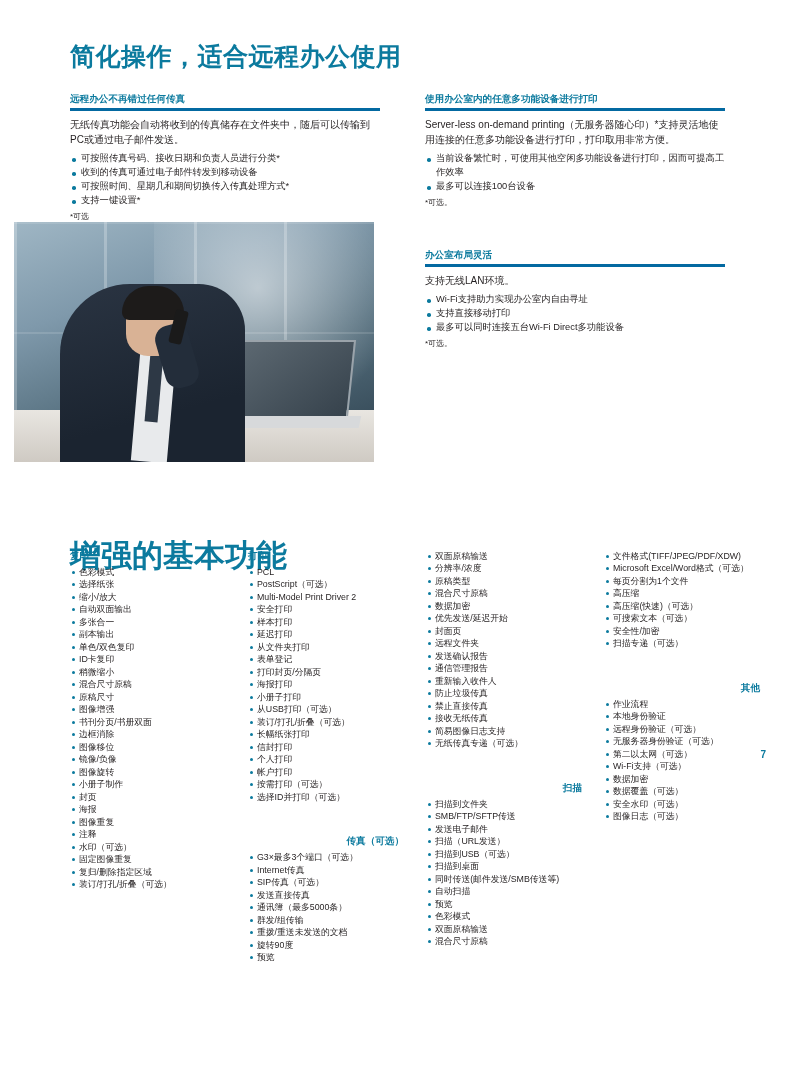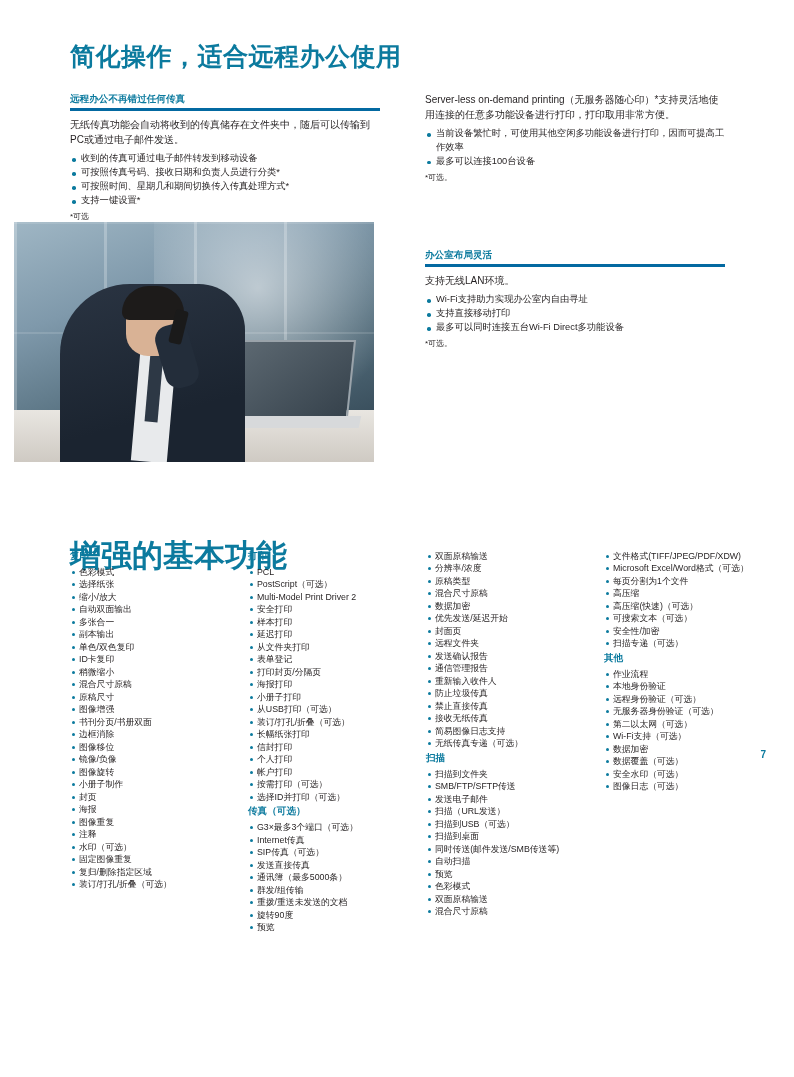--- a/index.html
+++ b/index.html
@@ -228,21 +228,21 @@
     width: 175px;
     padding-right: 10px;
   }
   .lcol.c4 { width: 175px; }
   .cat-head {
     font-size: 9.6px;
     font-weight: bold;
     color: #0b7a9e;
     margin-bottom: 3px;
   }
-  .cat-head.spaced { margin-top: 2px; }
+  .cat-head.spaced { margin-top: 32px; text-align: right; }
   ul.dots.small li {
     font-size: 8.8px;
     line-height: 1.42;
     padding-left: 9px;
   }
   ul.dots.small li:before {
     top: 5px;
     width: 3px;
     height: 3px;
   }
@@ -260,29 +260,30 @@
 <body>
 
 <div class="page">
 
   <div class="sec1-title">简化操作，适合远程办公使用</div>
 
   <div class="col-left">
     <div class="blk-head">远程办公不再错过任何传真</div>
     <p class="blk-para">无纸传真功能会自动将收到的传真储存在文件夹中，随后可以传输到PC或通过电子邮件发送。</p>
     <ul class="dots">
+      <li>可按照传真号码、接收日期和负责人员进行分类*</li>
       <li>收到的传真可通过电子邮件转发到移动设备</li>
-      <li>可按照传真号码、接收日期和负责人员进行分类*</li>
       <li>可按照时间、星期几和期间切换传入传真处理方式*</li>
       <li>支持一键设置*</li>
     </ul>
     <div class="note">*可选</div>
   </div>
 
   <div class="col-right">
+    <div class="blk-head">使用办公室内的任意多功能设备进行打印</div>
     <p class="blk-para">Server-less on-demand printing（无服务器随心印）*支持灵活地使用连接的任意多功能设备进行打印，打印取用非常方便。</p>
     <ul class="dots">
       <li>当前设备繁忙时，可使用其他空闲多功能设备进行打印，因而可提高工作效率</li>
       <li>最多可以连接100台设备</li>
     </ul>
     <div class="note">*可选。</div>
   </div>
 
   <div class="col-right2">
     <div class="blk-head">办公室布局灵活</div>

